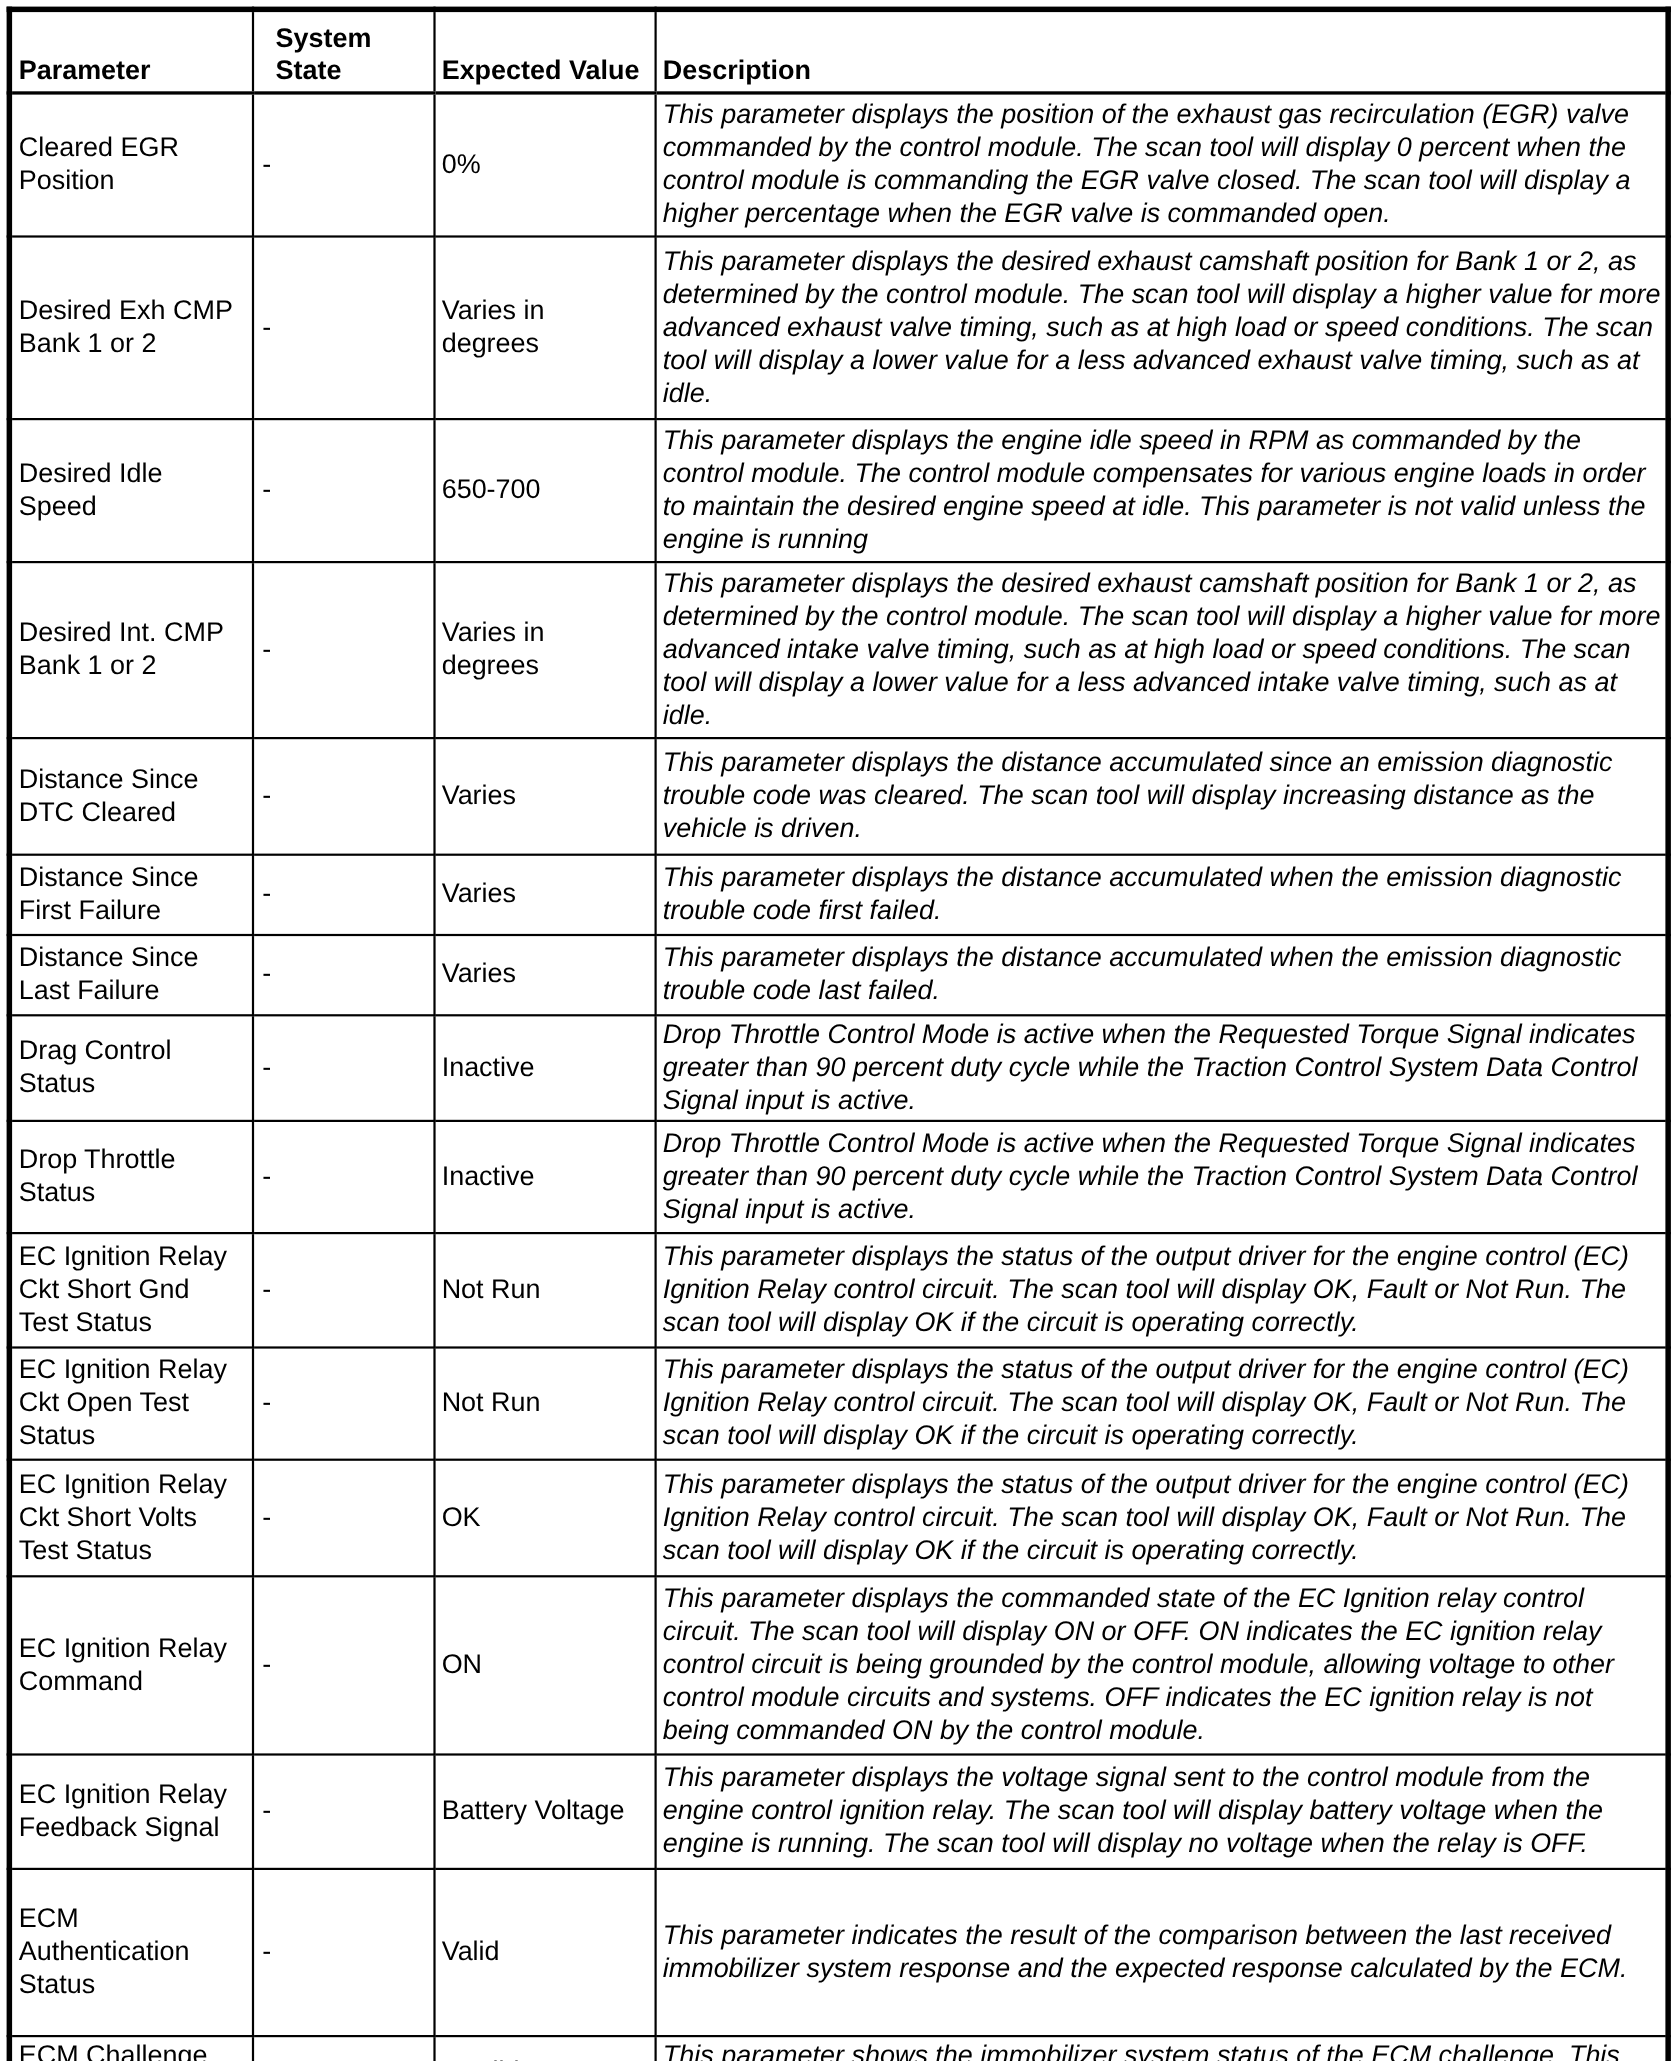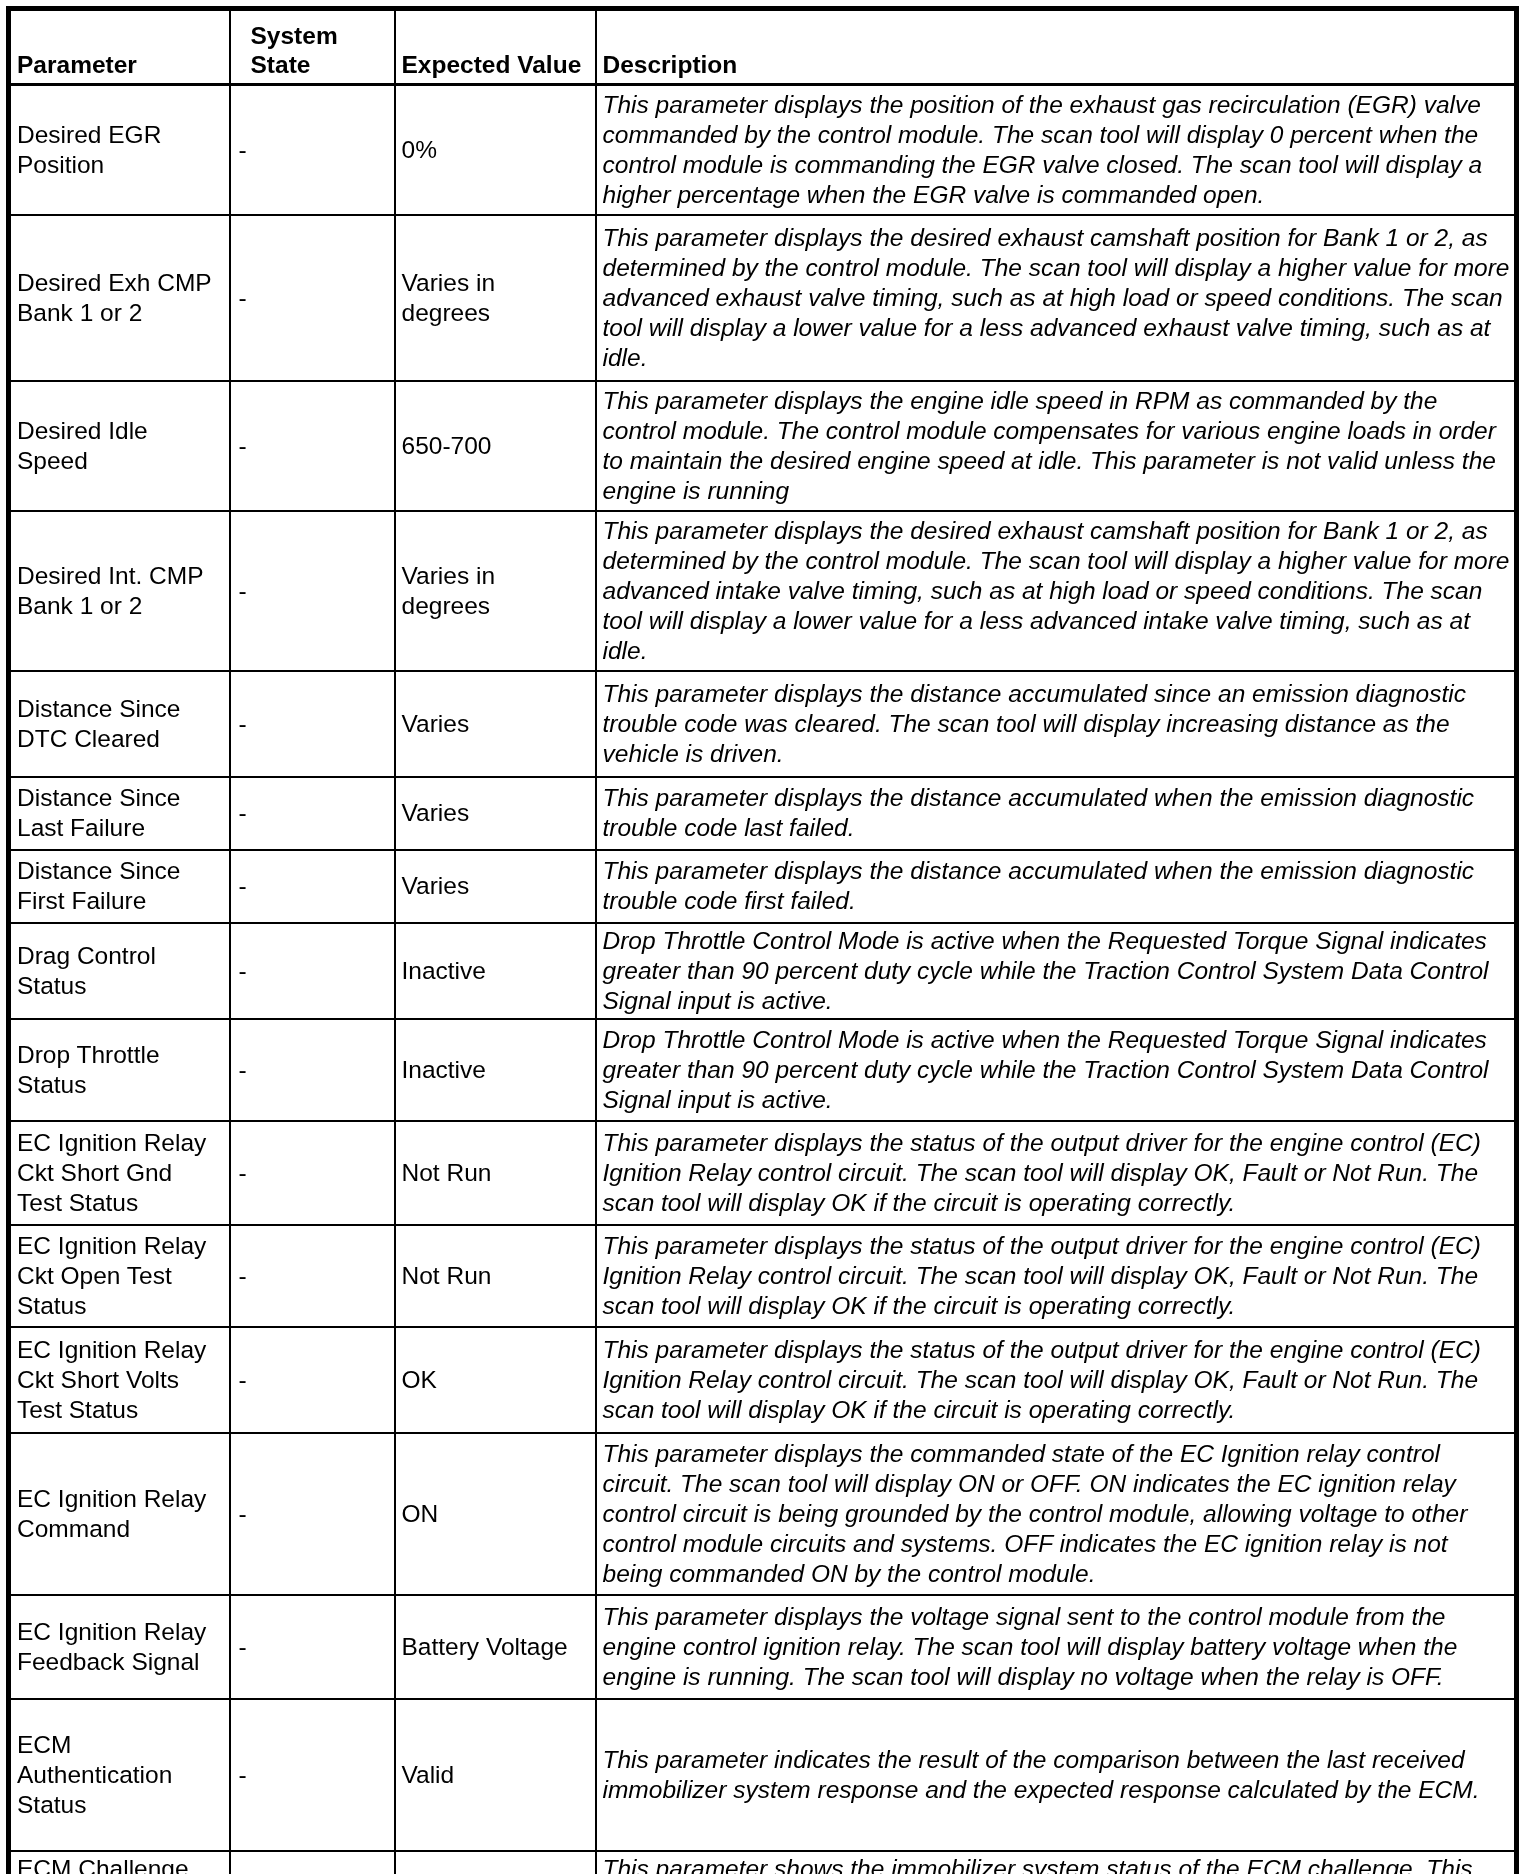--- a/index.html
+++ b/index.html
@@ -75,21 +75,21 @@
     <thead>
       <tr>
         <th>Parameter</th>
         <th style="padding-left:20px;padding-right:20px;">System State</th>
         <th>Expected Value</th>
         <th>Description</th>
       </tr>
     </thead>
     <tbody id="table-body">
         <tr style="height: 130px;">
-          <td class="param">Desired EGR Position</td>
+          <td class="param">Cleared EGR Position</td>
           <td class="state">-</td>
           <td class="expected">0%</td>
           <td class="desc">This parameter displays the position of the exhaust gas recirculation (EGR) valve commanded by the control module. The scan tool will display 0 percent when the control module is commanding the EGR valve closed. The scan tool will display a higher percentage when the EGR valve is commanded open.</td>
         </tr>
         <tr style="height: 166px;">
           <td class="param">Desired Exh CMP Bank 1 or 2</td>
           <td class="state">-</td>
           <td class="expected">Varies in degrees</td>
           <td class="desc">This parameter displays the desired exhaust camshaft position for Bank 1 or 2, as determined by the control module. The scan tool will display a higher value for more advanced exhaust valve timing, such as at high load or speed conditions. The scan tool will display a lower value for a less advanced exhaust valve timing, such as at idle.</td>
         </tr>
@@ -105,30 +105,30 @@
           <td class="expected">Varies in degrees</td>
           <td class="desc">This parameter displays the desired exhaust camshaft position for Bank 1 or 2, as determined by the control module. The scan tool will display a higher value for more advanced intake valve timing, such as at high load or speed conditions. The scan tool will display a lower value for a less advanced intake valve timing, such as at idle.</td>
         </tr>
         <tr style="height: 106px;">
           <td class="param">Distance Since DTC Cleared</td>
           <td class="state">-</td>
           <td class="expected">Varies</td>
           <td class="desc">This parameter displays the distance accumulated since an emission diagnostic trouble code was cleared. The scan tool will display increasing distance as the vehicle is driven.</td>
         </tr>
         <tr style="height: 73px;">
+          <td class="param">Distance Since First Failure</td>
+          <td class="state">-</td>
+          <td class="expected">Varies</td>
+          <td class="desc">This parameter displays the distance accumulated when the emission diagnostic trouble code first failed.</td>
+        </tr>
+        <tr style="height: 73px;">
           <td class="param">Distance Since Last Failure</td>
           <td class="state">-</td>
           <td class="expected">Varies</td>
           <td class="desc">This parameter displays the distance accumulated when the emission diagnostic trouble code last failed.</td>
-        </tr>
-        <tr style="height: 73px;">
-          <td class="param">Distance Since First Failure</td>
-          <td class="state">-</td>
-          <td class="expected">Varies</td>
-          <td class="desc">This parameter displays the distance accumulated when the emission diagnostic trouble code first failed.</td>
         </tr>
         <tr style="height: 88px; margin-top: 16px;">
           <td class="param">Drag Control Status</td>
           <td class="state">-</td>
           <td class="expected">Inactive</td>
           <td class="desc">Drop Throttle Control Mode is active when the Requested Torque Signal indicates greater than 90 percent duty cycle while the Traction Control System Data Control Signal input is active.</td>
         </tr>
         <tr style="height: 102px;">
           <td class="param">Drop Throttle Status</td>
           <td class="state">-</td>

